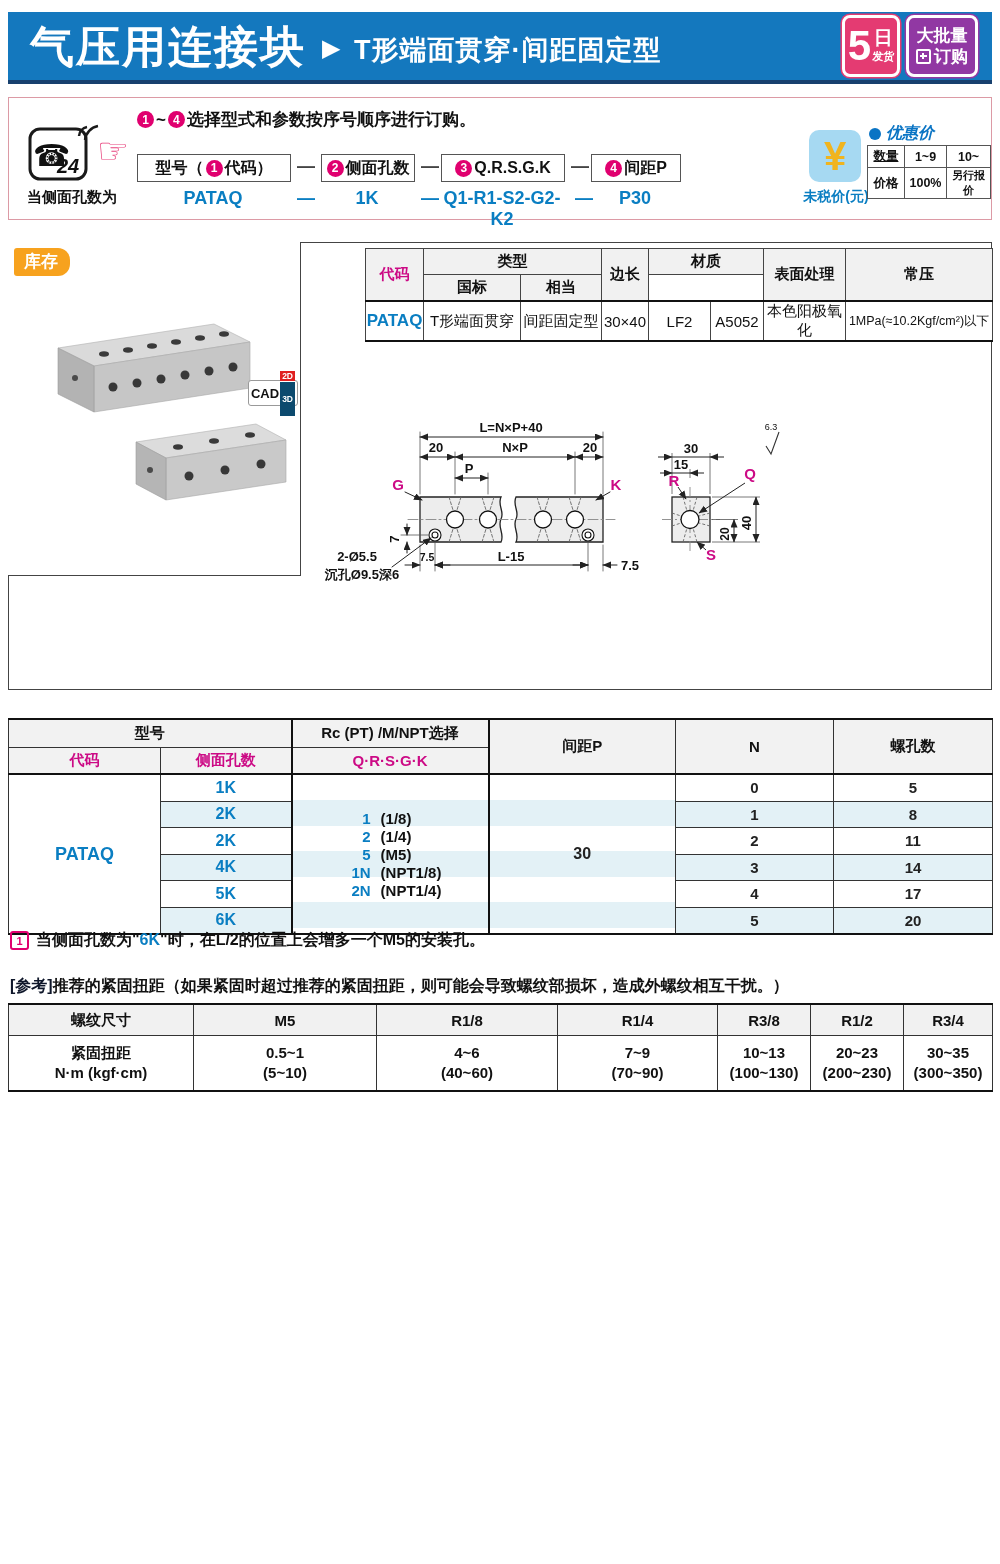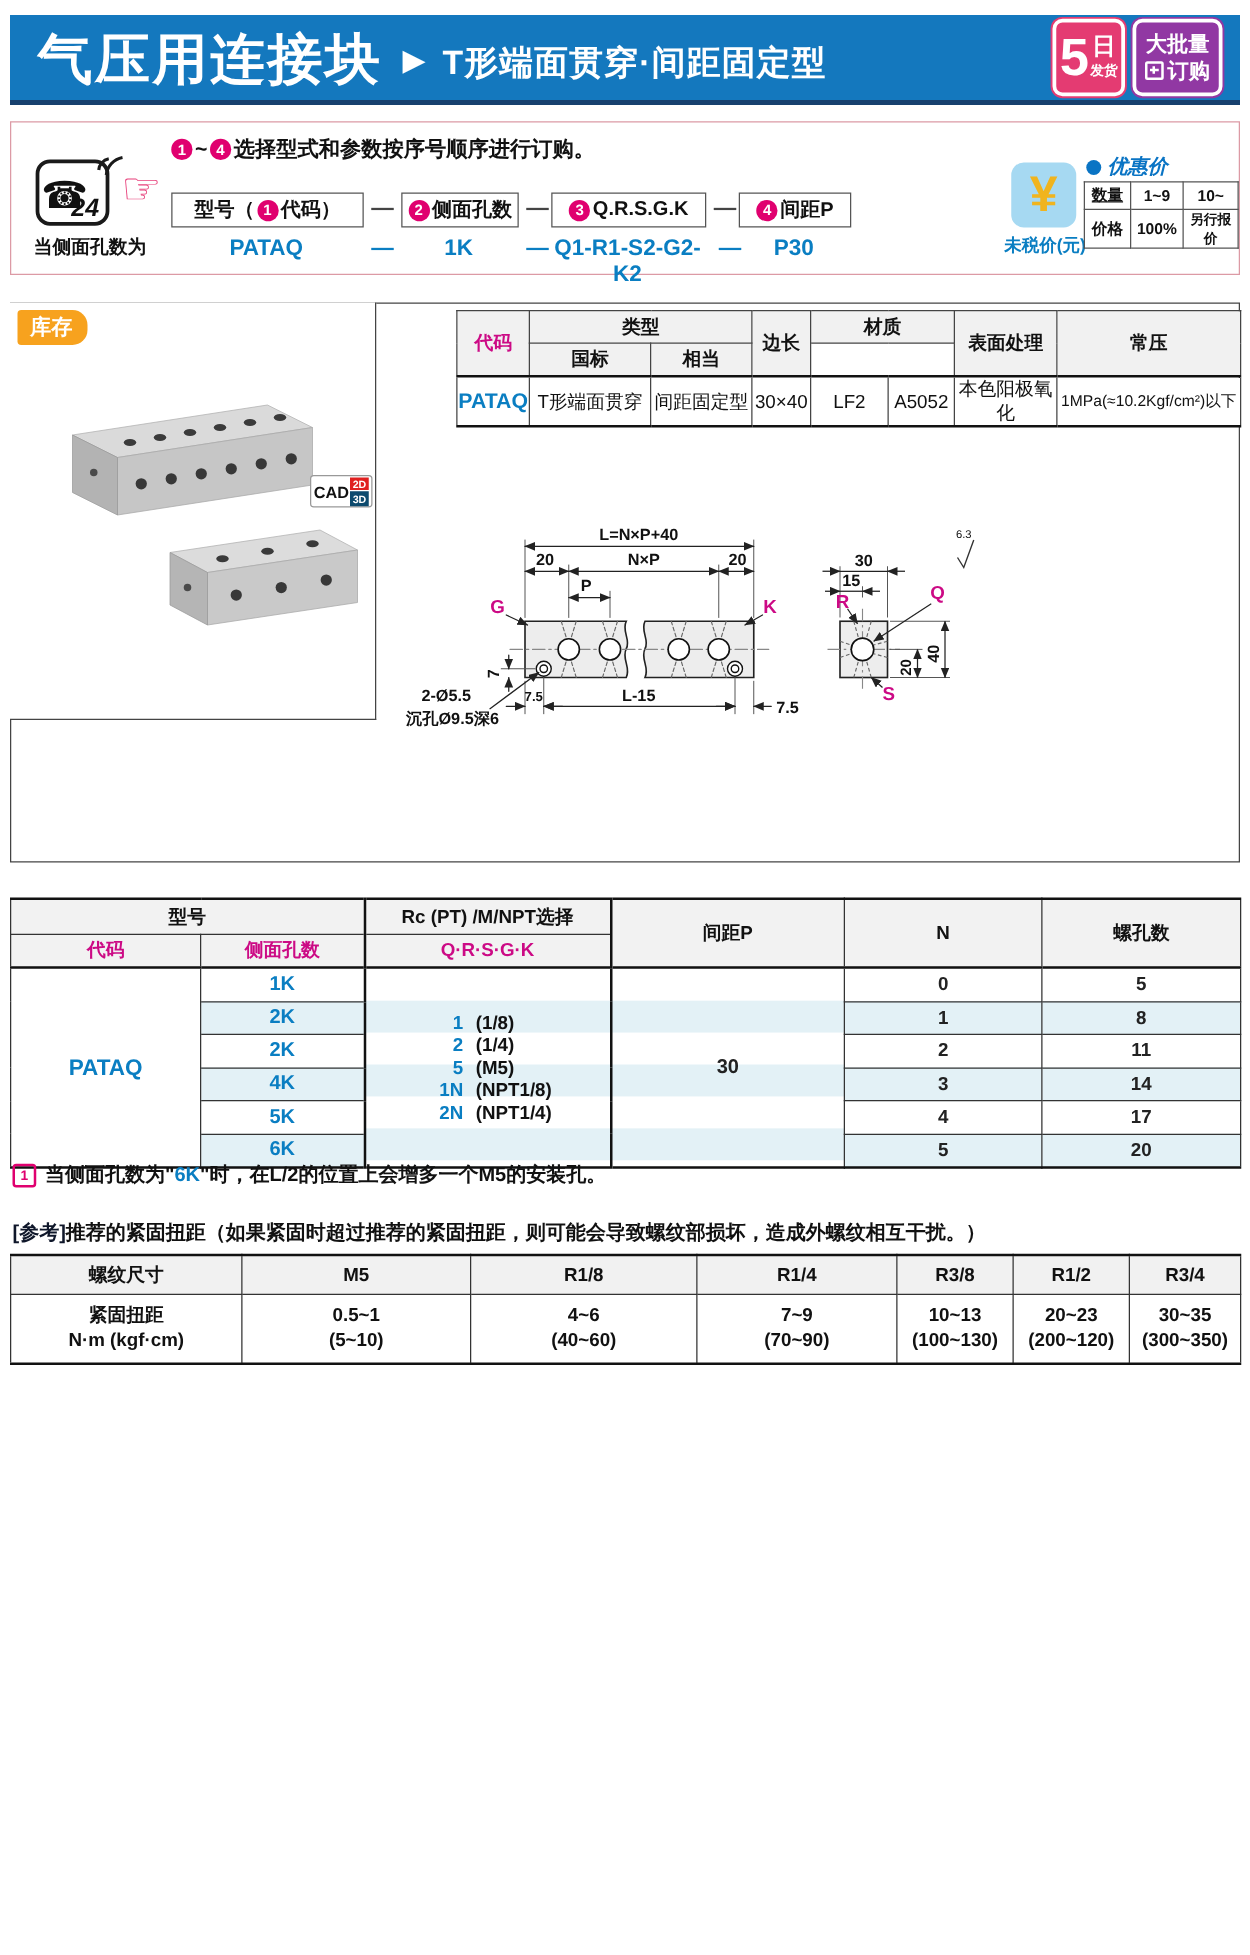--- a/index.html
+++ b/index.html
@@ -57,21 +57,21 @@
   .photobox{position:absolute;left:8px;top:242px;width:292px;height:333px;background:#fff;
             border-right:1px solid #444;border-bottom:1px solid #444;}
   .stock{position:absolute;left:14px;top:248px;background:#f7a21e;color:#fff;font-size:17px;font-weight:bold;
          padding:2px 12px 3px 10px;border-radius:3px 12px 12px 3px;}
   .photo-svg{position:absolute;left:18px;top:286px;}
   .cadbadge{position:absolute;left:248px;top:380px;width:48px;height:24px;background:#fff;border:1px solid #999;
             border-radius:3px;display:flex;align-items:center;justify-content:center;gap:1px;}
   .cad-txt{font-size:13px;font-weight:bold;color:#111;}
   .cad-col{display:flex;flex-direction:column;gap:1px;}
   .cad-2d{background:#e02020;color:#fff;font-size:8.5px;font-weight:bold;padding:0 2px;line-height:10px;}
-  .cad-3d{background:#0c4a6e;color:#fff;font-size:8.5px;font-weight:bold;padding:1px 2px;line-height:10px;}
+  .cad-3d{background:#0c4a6e;color:#fff;font-size:8.5px;font-weight:bold;padding:12px 2px;line-height:10px;}
 
   table.spec{position:absolute;left:365px;top:248px;border-collapse:collapse;table-layout:fixed;}
   .spec th,.spec td{border:1px solid #444;text-align:center;padding:0;overflow:hidden;}
   .spec th{background:#f1f1f1;font-size:15px;font-weight:bold;color:#111;height:25px;}
   .spec td{height:30px;font-size:15px;background:#fff;}
   .spec .mag{color:#cc0a85;}
   .spec .code{color:#0a7ec2;font-size:17px;font-weight:bold;}
   .spec .press{font-size:12.5px;}
   .spec tbody td{border-top:2.5px solid #111;border-bottom:2px solid #111;}
 
@@ -538,21 +538,21 @@
         <td>
           <div>7~9</div>
           <div>(70~90)</div>
         </td>
         <td>
           <div>10~13</div>
           <div>(100~130)</div>
         </td>
         <td>
           <div>20~23</div>
-          <div>(200~120)</div>
+          <div>(200~230)</div>
         </td>
         <td>
           <div>30~35</div>
           <div>(300~350)</div>
         </td>
       </tr>
     </tbody>
   </table>
 
 </div>

